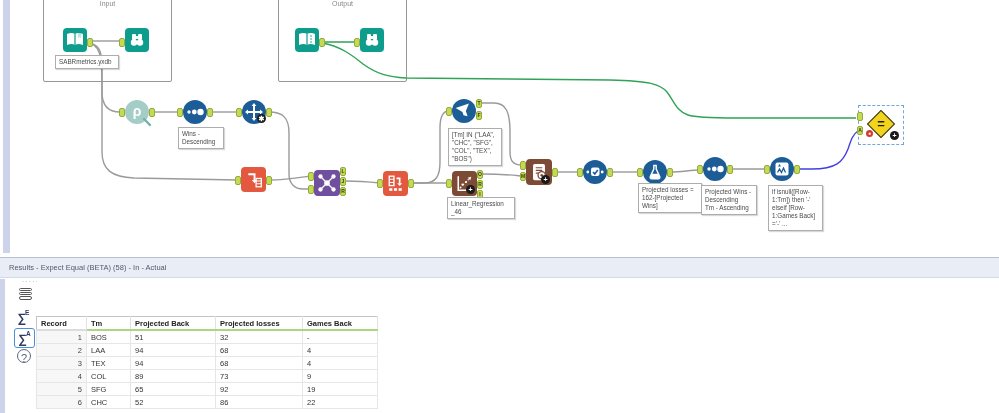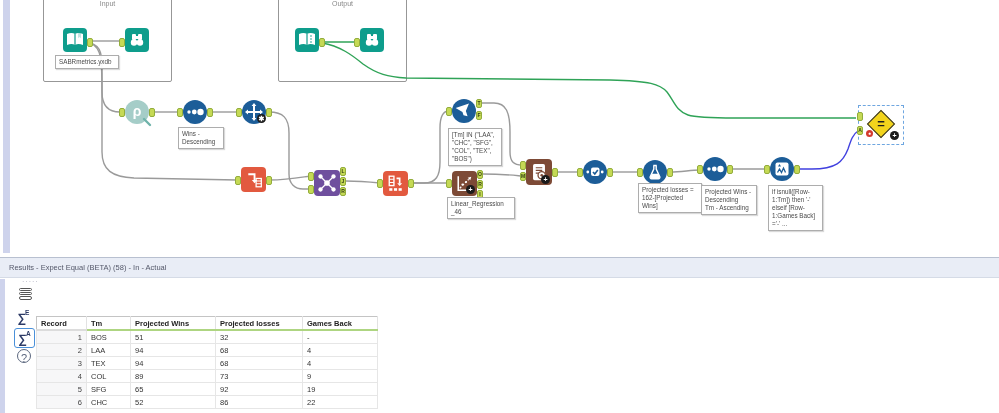--- a/index.html
+++ b/index.html
@@ -358,21 +358,21 @@
     <div class="side-icon" style="left:17px;top:92px;">
       <div class="help-icon">?</div>
     </div>
 
 
     <table id="results-table">
       <thead>
           <tr>
             <th>Record</th>
             <th>Tm</th>
-            <th>Projected Wins</th>
+            <th>Projected Back</th>
             <th>Projected losses</th>
             <th>Games Back</th>
           </tr>
         </thead>
       <tbody>
           <tr>
             <td>1</td>
             <td>BOS</td>
             <td>51</td>
             <td>32</td>

